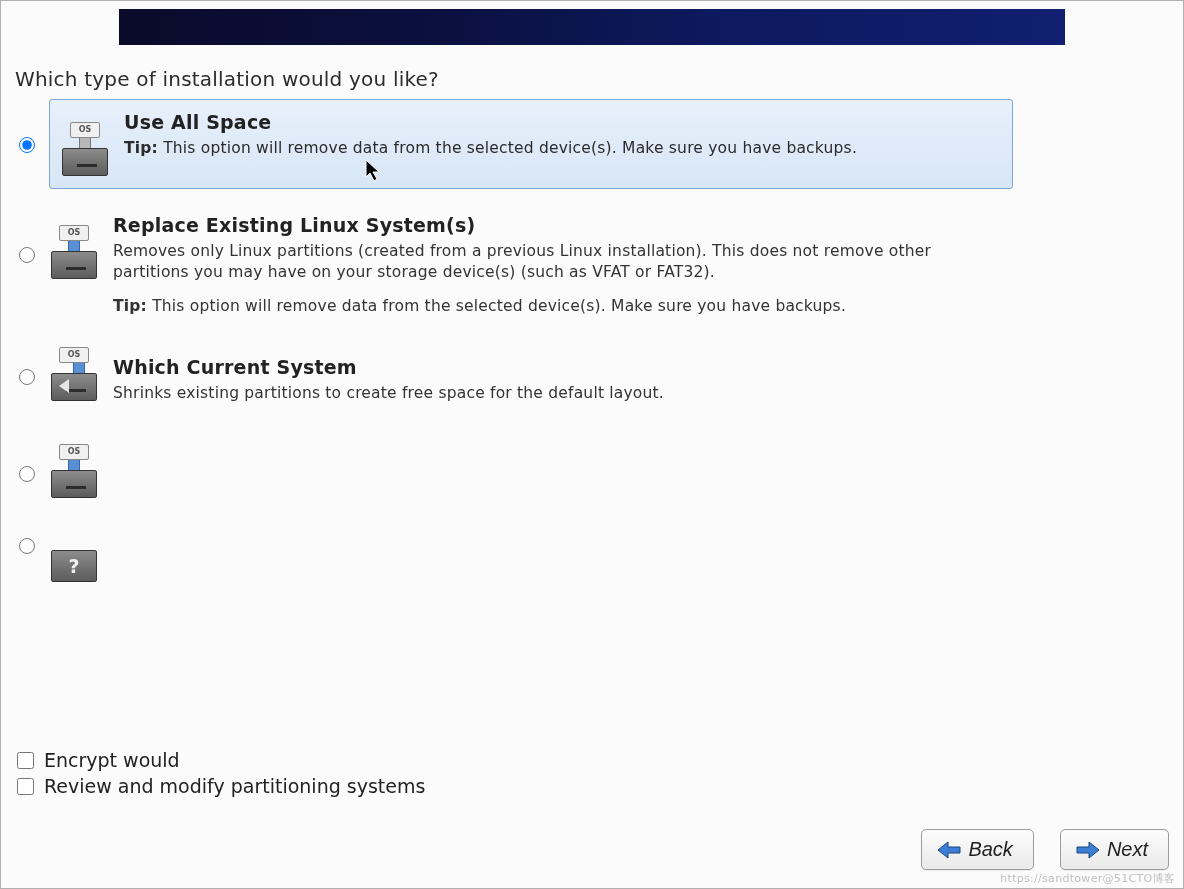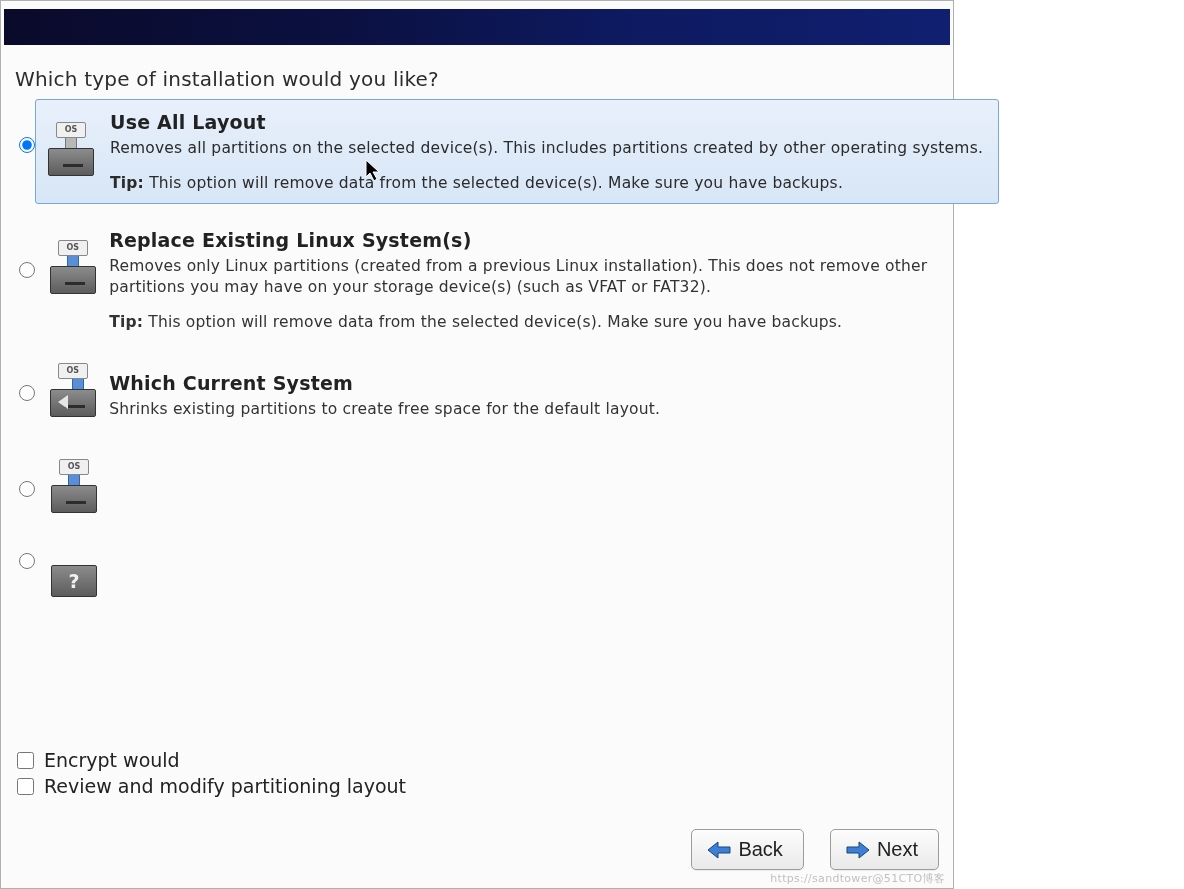--- a/index.html
+++ b/index.html
@@ -8,21 +8,21 @@
     width: 1184px;
     height: 889px;
     font-family: "DejaVu Sans", "Liberation Sans", Arial, sans-serif;
     font-size: 16px;
     color: #2c2c2c;
     background: #fff;
     overflow: hidden;
   }
   .window {
     box-sizing: border-box;
-    width: 954px;
+    width: 1184px;
     height: 889px;
     border: 1px solid #b0b0b0;
     background: #fbfbfb;
     display: flex;
     flex-direction: column;
   }
   .banner {
     margin: 8px auto 0 auto;
     width: 946px;
     height: 36px;
@@ -189,20 +189,21 @@
     align-items: center;
     gap: 6px;
     border: 1px solid #9c9c9c;
     border-radius: 5px;
     background: linear-gradient(#fdfdfd, #e9e9e9);
     padding: 8px 20px 8px 14px;
     font-size: 20px;
     color: #222;
     cursor: pointer;
     box-shadow: 0 1px 0 rgba(0,0,0,0.06);
+    font-style: italic;
   }
   .btn .arrow-svg { width: 26px; height: 20px; }
   .cursor {
     position: absolute;
     pointer-events: none;
   }
   .watermark {
     position: absolute;
     right: 8px;
     bottom: 2px;
@@ -230,22 +231,21 @@
         <div class="icon-col">
           <div class="disk-icon">
             <div class="os-tab">OS</div>
             <div class="down-arrow"></div>
             <div class="disk-body">
                 <div class="disk-slot"></div>
               </div>
           </div>
         </div>
         <div class="text-col">
-          <div class="title">Use All Layout</div>
-          <div class="desc">Removes all partitions on the selected device(s).  This includes partitions created by other operating systems.</div>
+          <div class="title">Use All Space</div>
           <div class="tip-line">
             <span class="tip-label">Tip:</span>
             <span>This option will remove data from the selected device(s).  Make sure you have backups.</span>
           </div>
         </div>
       </div>
     </div>
 
     <div class="option">
       <div class="radio-col mid">
@@ -318,21 +318,21 @@
 
   </div>
 
   <div class="checkboxes">
     <label class="cb-row">
       <input type="checkbox" style="">
       <span>Encrypt would</span>
     </label>
     <label class="cb-row">
       <input type="checkbox" style="">
-      <span>Review and modify partitioning layout</span>
+      <span>Review and modify partitioning systems</span>
     </label>
   </div>
 
   <div class="footer">
     <button class="btn">
       <svg class="arrow-svg" viewBox="0 0 26 20">
         <path d="M12 2 L2 10 L12 18 L12 13 L24 13 L24 7 L12 7 Z" fill="#3d7fd6" stroke="#14467a" stroke-width="1"></path>
       </svg>
       <span>Back</span>
     </button>

